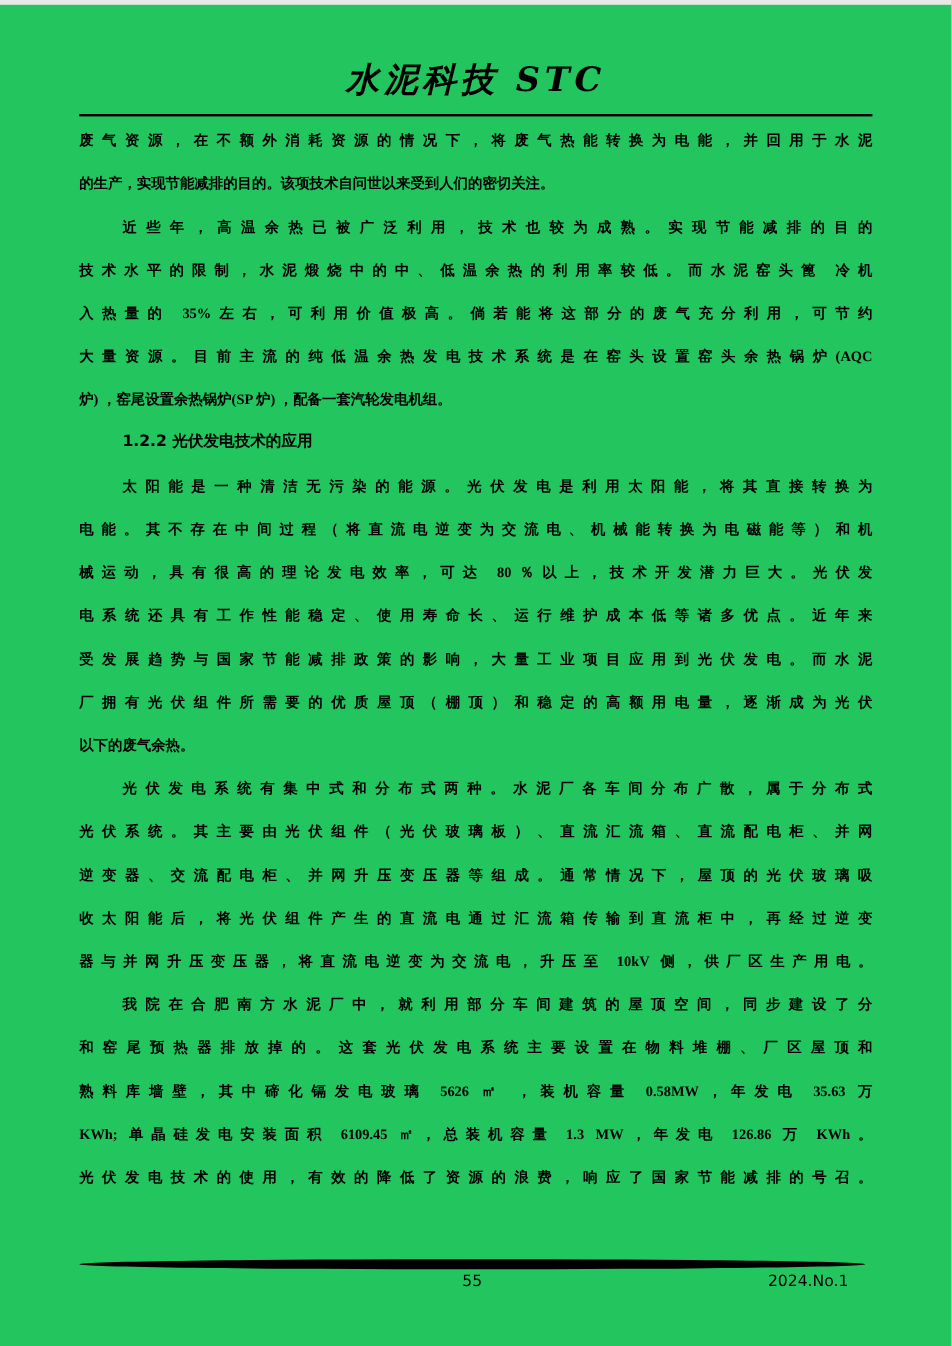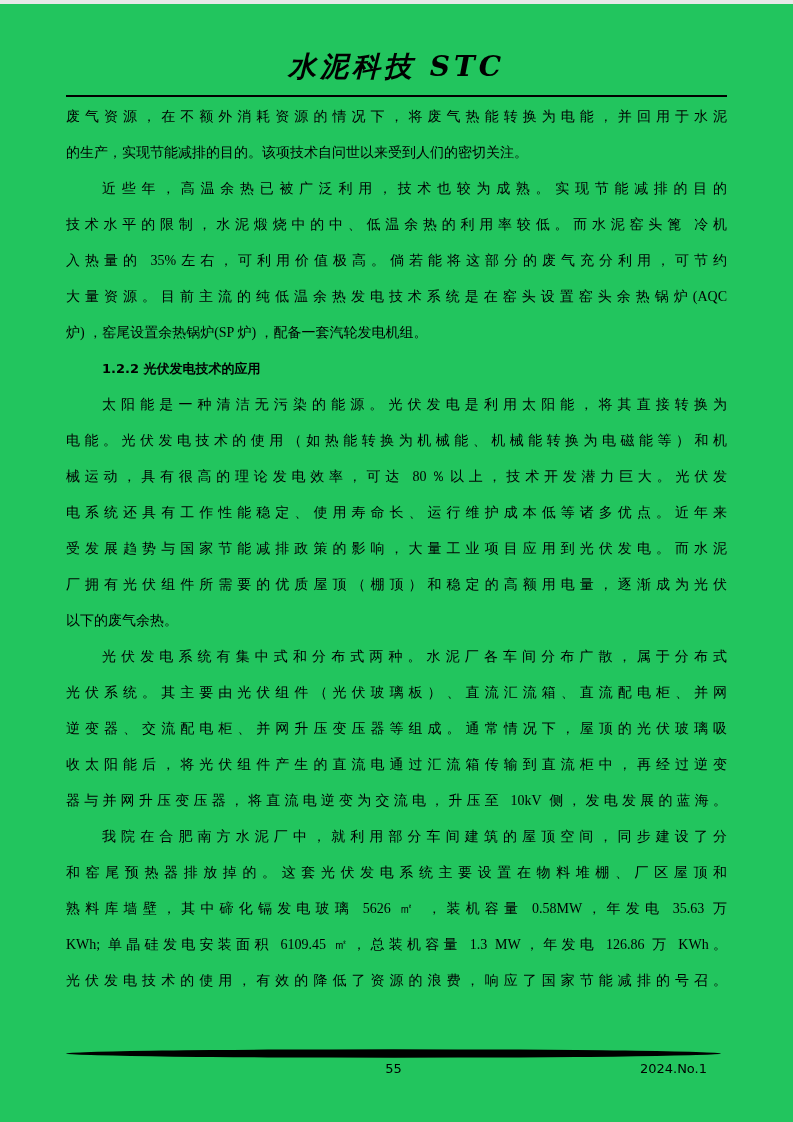--- a/index.html
+++ b/index.html
@@ -19,26 +19,27 @@
     font-style: italic;
     font-weight: bold;
     font-size: 28px;
     letter-spacing: 4px;
     white-space: nowrap;
   }
   .header-rule { height: 2px; background: #000; margin: 9px 66px 0 66px; }
   .doc-body { margin: 2px 66px 0 66px; }
   .paragraph { margin: 0; }
   .text-line {
-    font-size: 14px;
+    font-size: 12px;
     height: 36px;
     line-height: 36px;
     text-align: justify;
     text-align-last: left;
     overflow: hidden;
+    font-weight: bold;
   }
   .text-line.fill { text-align-last: justify; }
   .text-line.indent { text-indent: 36px; }
   .heading-line {
     font-family: "DejaVu Sans", "Liberation Sans", sans-serif;
     font-weight: bold;
     font-size: 13px;
     height: 36px;
     line-height: 36px;
     text-indent: 36px;
@@ -74,33 +75,33 @@
       <div class="paragraph">
         <div class="text-line indent fill">近些年，高温余热已被广泛利用，技术也较为成熟。实现节能减排的目的</div>
         <div class="text-line fill">技术水平的限制，水泥煅烧中的中、低温余热的利用率较低。而水泥窑头篦 冷机</div>
         <div class="text-line fill">入热量的 35%左右，可利用价值极高。倘若能将这部分的废气充分利用，可节约</div>
         <div class="text-line fill">大量资源。目前主流的纯低温余热发电技术系统是在窑头设置窑头余热锅炉(AQC</div>
         <div class="text-line">炉) ，窑尾设置余热锅炉(SP 炉) ，配备一套汽轮发电机组。</div>
       </div>
       <div class="heading-line">1.2.2 光伏发电技术的应用</div>
       <div class="paragraph">
         <div class="text-line indent fill">太阳能是一种清洁无污染的能源。光伏发电是利用太阳能，将其直接转换为</div>
-        <div class="text-line fill">电能。光伏发电技术的使用（如热能转换为机械能、机械能转换为电磁能等）和机</div>
+        <div class="text-line fill">电能。其不存在中间过程（将直流电逆变为交流电、机械能转换为电磁能等）和机</div>
         <div class="text-line fill">械运动，具有很高的理论发电效率，可达 80％以上，技术开发潜力巨大。光伏发</div>
         <div class="text-line fill">电系统还具有工作性能稳定、使用寿命长、运行维护成本低等诸多优点。近年来</div>
         <div class="text-line fill">受发展趋势与国家节能减排政策的影响，大量工业项目应用到光伏发电。而水泥</div>
         <div class="text-line fill">厂拥有光伏组件所需要的优质屋顶（棚顶）和稳定的高额用电量，逐渐成为光伏</div>
         <div class="text-line">以下的废气余热。</div>
       </div>
       <div class="paragraph">
         <div class="text-line indent fill">光伏发电系统有集中式和分布式两种。水泥厂各车间分布广散，属于分布式</div>
         <div class="text-line fill">光伏系统。其主要由光伏组件（光伏玻璃板）、直流汇流箱、直流配电柜、并网</div>
         <div class="text-line fill">逆变器、交流配电柜、并网升压变压器等组成。通常情况下，屋顶的光伏玻璃吸</div>
         <div class="text-line fill">收太阳能后，将光伏组件产生的直流电通过汇流箱传输到直流柜中，再经过逆变</div>
-        <div class="text-line fill">器与并网升压变压器，将直流电逆变为交流电，升压至 10kV 侧，发电发展的蓝海。</div>
+        <div class="text-line fill">器与并网升压变压器，将直流电逆变为交流电，升压至 10kV 侧，供厂区生产用电。</div>
       </div>
       <div class="paragraph">
         <div class="text-line indent fill">我院在合肥南方水泥厂中，就利用部分车间建筑的屋顶空间，同步建设了分</div>
         <div class="text-line fill">和窑尾预热器排放掉的。这套光伏发电系统主要设置在物料堆棚、厂区屋顶和</div>
         <div class="text-line fill">熟料库墙壁，其中碲化镉发电玻璃 5626 ㎡ ，装机容量 0.58MW，年发电 35.63 万</div>
         <div class="text-line fill">KWh; 单晶硅发电安装面积 6109.45 ㎡，总装机容量 1.3 MW，年发电 126.86 万 KWh。</div>
         <div class="text-line fill">光伏发电技术的使用，有效的降低了资源的浪费，响应了国家节能减排的号召。</div>
       </div>
     </div>
 

